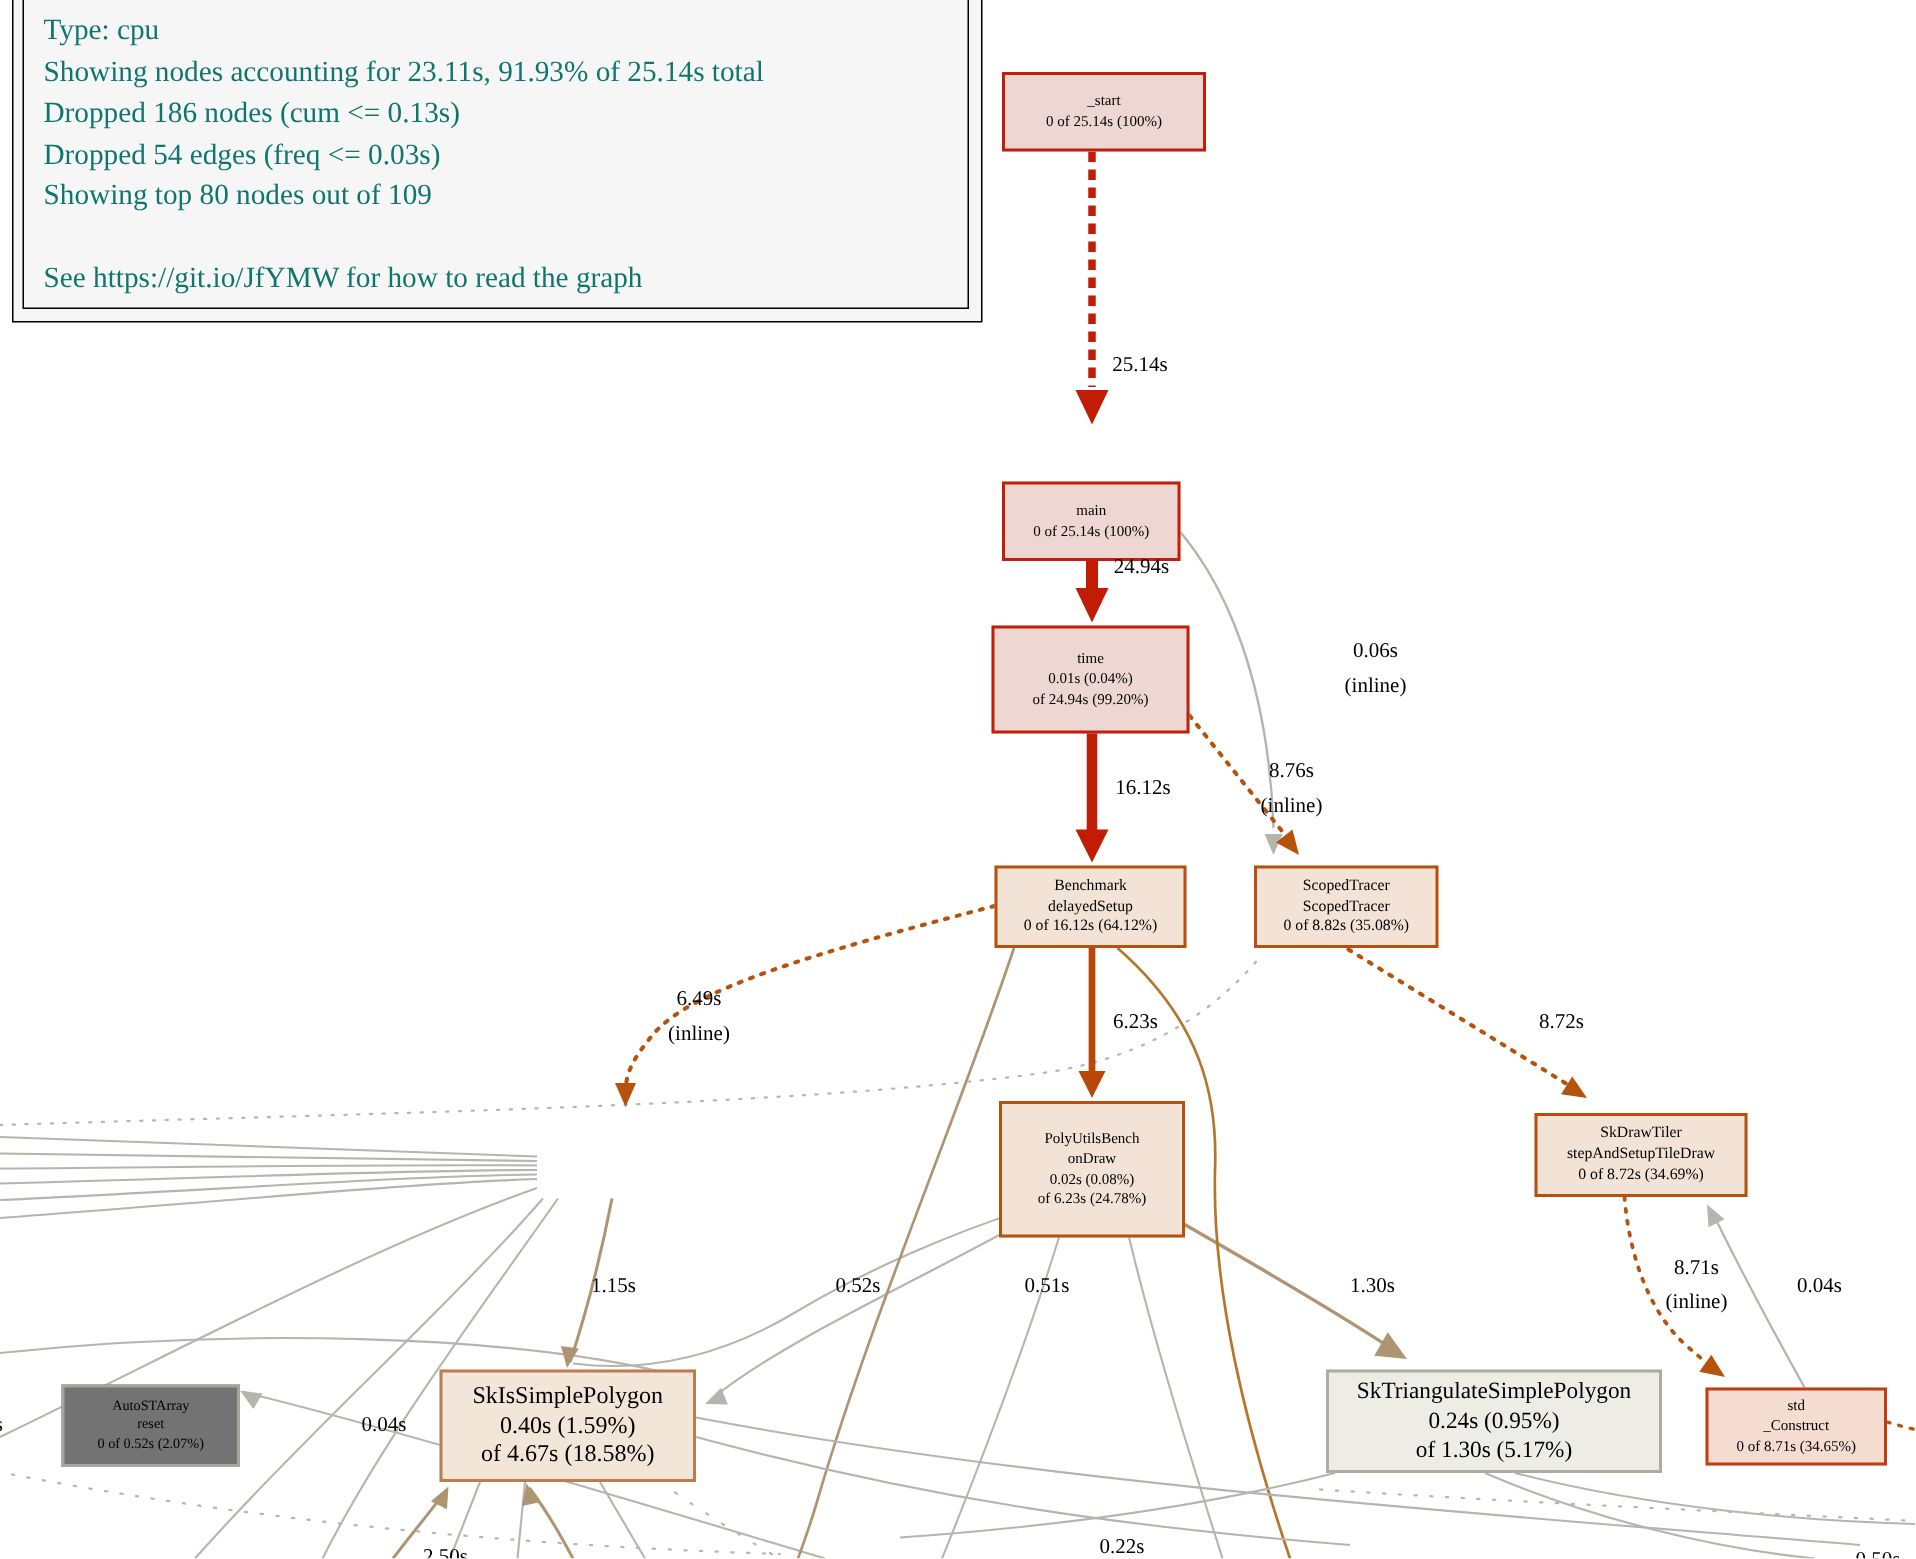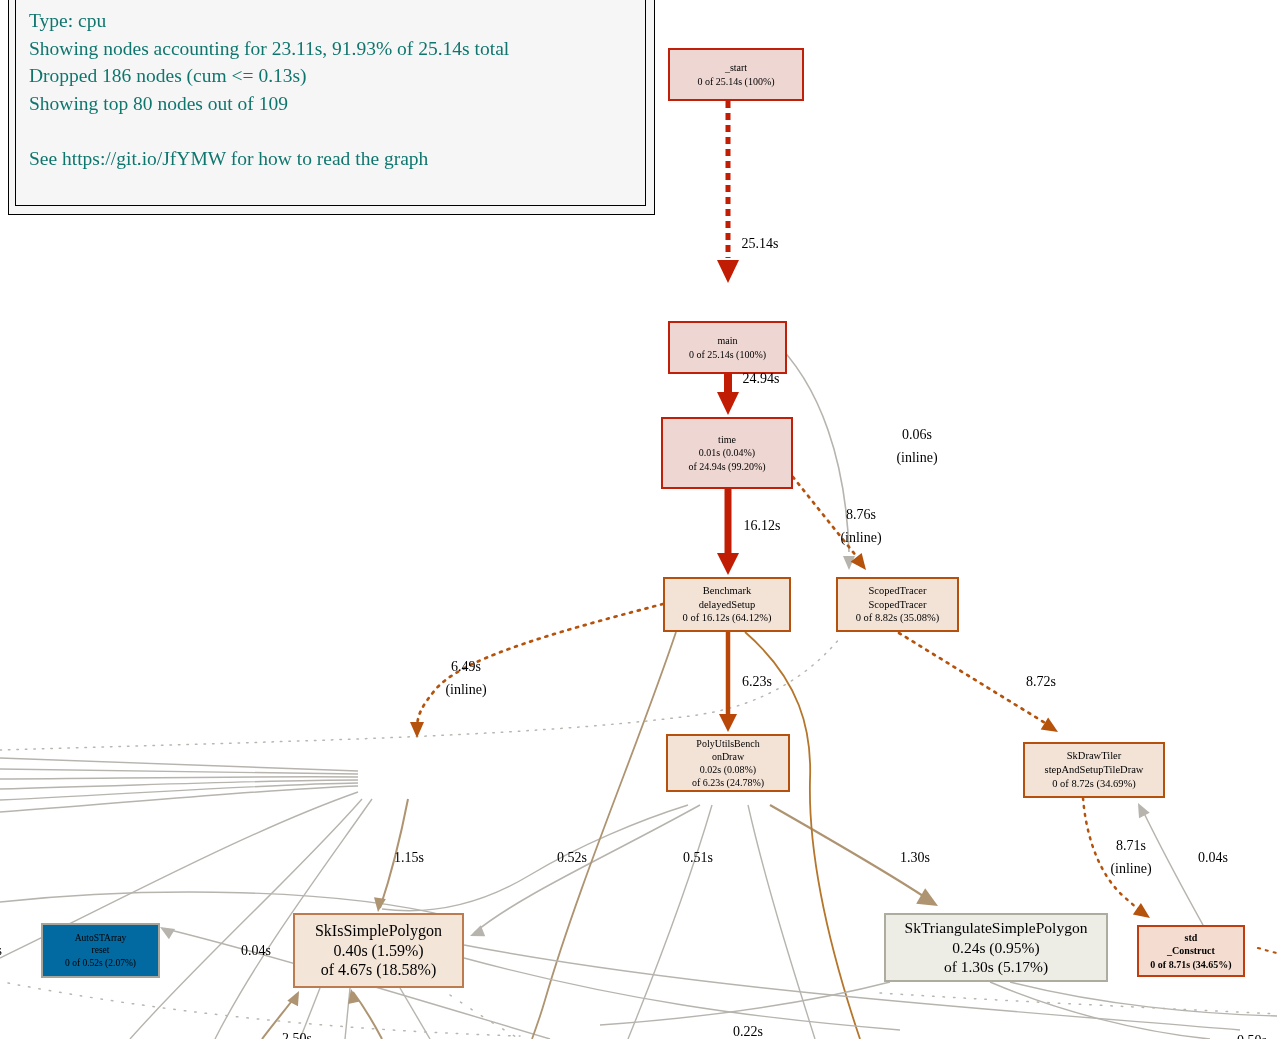--- a/index.html
+++ b/index.html
@@ -14,21 +14,21 @@
                 padding:14px 0 0 13px;box-sizing:border-box;}
   .legend-line{font-size:19.5px;line-height:27.5px;color:#0f766e;white-space:nowrap;min-height:27.5px;}
   
   .node{position:absolute;z-index:4;display:flex;flex-direction:column;align-items:center;
         justify-content:center;text-align:center;box-sizing:border-box;cursor:pointer;}
   .node div{white-space:nowrap;}
   .n-red{background:#eed7d3;border:2px solid #c0200a;}
   .n-orange{background:#f3e3d7;border:2px solid #b5510d;}
   .n-orange-red{background:#f4ddd0;border:2px solid #c03d10;}
   .n-tan{background:#f3e5d8;border:2px solid #bd7c4f;}
-  .n-gray{background:#0369a1;border:2px solid #a5a59b;}
+  .n-gray{background:#737373;border:2px solid #a5a59b;}
   .n-gray2{background:#edece5;border:2px solid #aeab9f;}
   .fs-s{font-size:10px;line-height:1.32;}
   .fs-m{font-size:10.5px;line-height:1.32;}
   .fs-xs{font-size:9.5px;line-height:1.32;}
   .fs-big{font-size:16px;line-height:1.24;}
   .fs-big2{font-size:15.5px;line-height:1.26;}
   
   .elabel{position:absolute;z-index:5;font-size:14px;line-height:23px;color:#000;
           text-align:center;white-space:nowrap;transform:translateX(-50%);}
   .elabel.raw{transform:none;}
@@ -110,20 +110,21 @@
       <polygon points="0,0 -6,-14 6,-14" fill="#ae9471" transform="translate(299,991) rotate(-153)"></polygon>
       <polygon points="0,0 -6,-14 6,-14" fill="#b7b4ae" transform="translate(160,927) rotate(121)"></polygon>
     </g>
   </svg>
 
   <div class="legend-outer"></div>
   <div class="legend-inner">
     <div class="legend-line">Type: cpu</div>
     <div class="legend-line">Showing nodes accounting for 23.11s, 91.93% of 25.14s total</div>
     <div class="legend-line">Dropped 186 nodes (cum &lt;= 0.13s)</div>
+    <div class="legend-line">Dropped 54 edges (freq &lt;= 0.03s)</div>
     <div class="legend-line">Showing top 80 nodes out of 109</div>
     <div class="legend-line"></div>
     <div class="legend-line">See https://git.io/JfYMW for how to read the graph</div>
   </div>
 
   <div class="node n-red fs-s" style="left:668px;top:48px;width:136px;height:53px;">
     <div>_start</div>
     <div>0 of 25.14s (100%)</div>
   </div>
 
@@ -144,21 +145,21 @@
     <div>0 of 16.12s (64.12%)</div>
   </div>
 
   <div class="node n-orange fs-m" style="left:836px;top:577px;width:123px;height:55px;">
     <div>ScopedTracer</div>
     <div>ScopedTracer</div>
     <div>0 of 8.82s (35.08%)</div>
   </div>
 
 
-  <div class="node n-orange fs-s" style="left:666px;top:734px;width:124px;height:58px;">
+  <div class="node n-orange fs-s" style="left:666px;top:734px;width:124px;height:91px;">
     <div>PolyUtilsBench</div>
     <div>onDraw</div>
     <div>0.02s (0.08%)</div>
     <div>of 6.23s (24.78%)</div>
   </div>
 
   <div class="node n-orange fs-m" style="left:1023px;top:742px;width:142px;height:56px;">
     <div>SkDrawTiler</div>
     <div>stepAndSetupTileDraw</div>
     <div>0 of 8.72s (34.69%)</div>
@@ -175,21 +176,21 @@
     <div>0.40s (1.59%)</div>
     <div>of 4.67s (18.58%)</div>
   </div>
 
   <div class="node n-gray2 fs-big2" style="left:884px;top:913px;width:224px;height:69px;">
     <div>SkTriangulateSimplePolygon</div>
     <div>0.24s (0.95%)</div>
     <div>of 1.30s (5.17%)</div>
   </div>
 
-  <div class="node n-orange-red fs-s" style="left:1137px;top:925px;width:108px;height:52px;font-weight:bold;">
+  <div class="node n-orange-red fs-s" style="left:1137px;top:925px;width:121px;height:52px;">
     <div>std</div>
     <div>_Construct</div>
     <div>0 of 8.71s (34.65%)</div>
   </div>
 
   <div class="elabel" style="left:760px;top:232px;">25.14s</div>
   <div class="elabel" style="left:761px;top:367px;">24.94s</div>
   <div class="elabel" style="left:917px;top:423px;">
     <div>0.06s</div>
     <div>(inline)</div>

